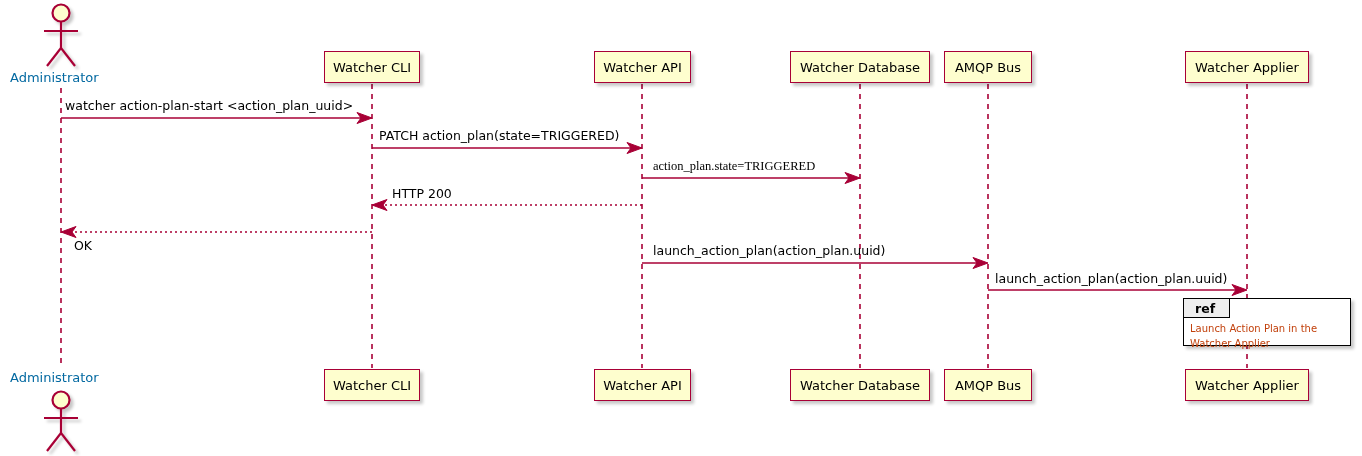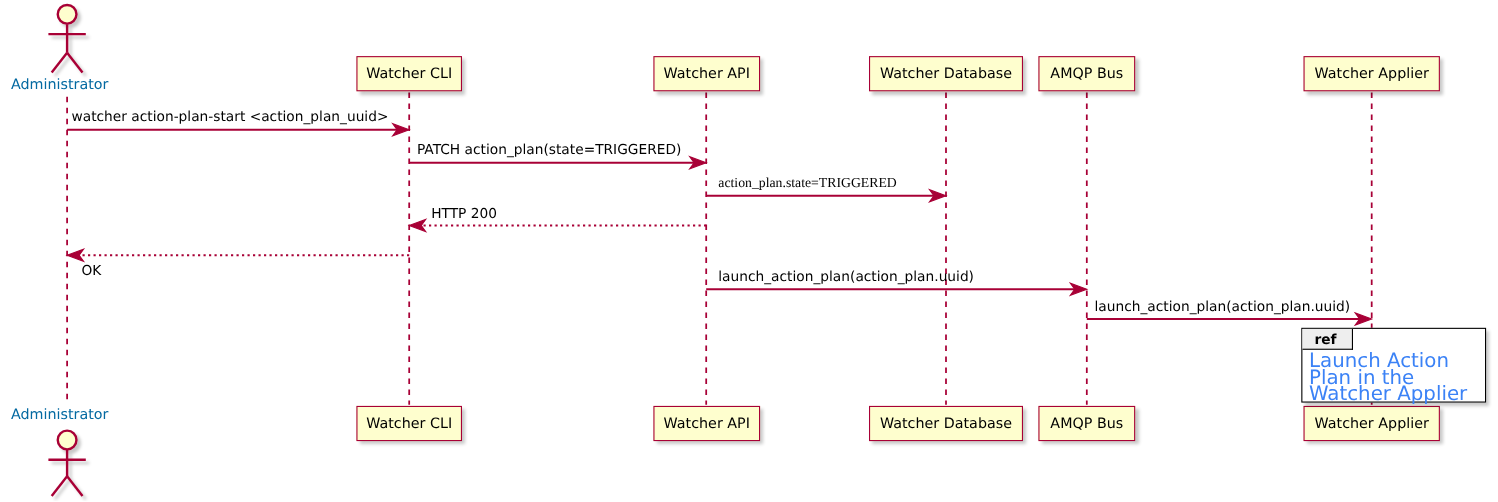--- a/index.html
+++ b/index.html
@@ -69,22 +69,22 @@
   }
   .ref-tab-label {
     position: absolute;
     font-size: 12.5px;
     font-weight: bold;
     color: #000000;
     line-height: 1;
   }
   .ref-body {
     position: absolute;
-    font-size: 18px;
-    color: #3b82f6;
+    font-size: 10px;
+    color: #c2410c;
     line-height: 15px;
   }
 </style>
 </head>
 <body>
 
 <div id="diagram">
 
   <svg class="layer" viewBox="0 0 1362 456" xmlns="http://www.w3.org/2000/svg">
 
@@ -234,21 +234,21 @@
   </div>
 
   <div class="msg-label" style="left:653px; top:245px;">
     <span>launch_action_plan(action_plan.uuid)</span>
   </div>
 
   <div class="msg-label" style="left:995px; top:273px;">
     <span>launch_action_plan(action_plan.uuid)</span>
   </div>
 
-  <div class="ref-frame" style="left:1183px; top:298px; width:168px; height:68px;">
+  <div class="ref-frame" style="left:1183px; top:298px; width:168px; height:48px;">
     <div class="ref-tab" style="width:46px;"></div>
     <div class="ref-tab-label" style="left:11px; top:4px;">
       <span>ref</span>
     </div>
     <div class="ref-body" style="left:6px; top:22px; right:4px;">
       <div>Launch Action Plan in the</div>
       <div>Watcher Applier</div>
     </div>
   </div>
 

